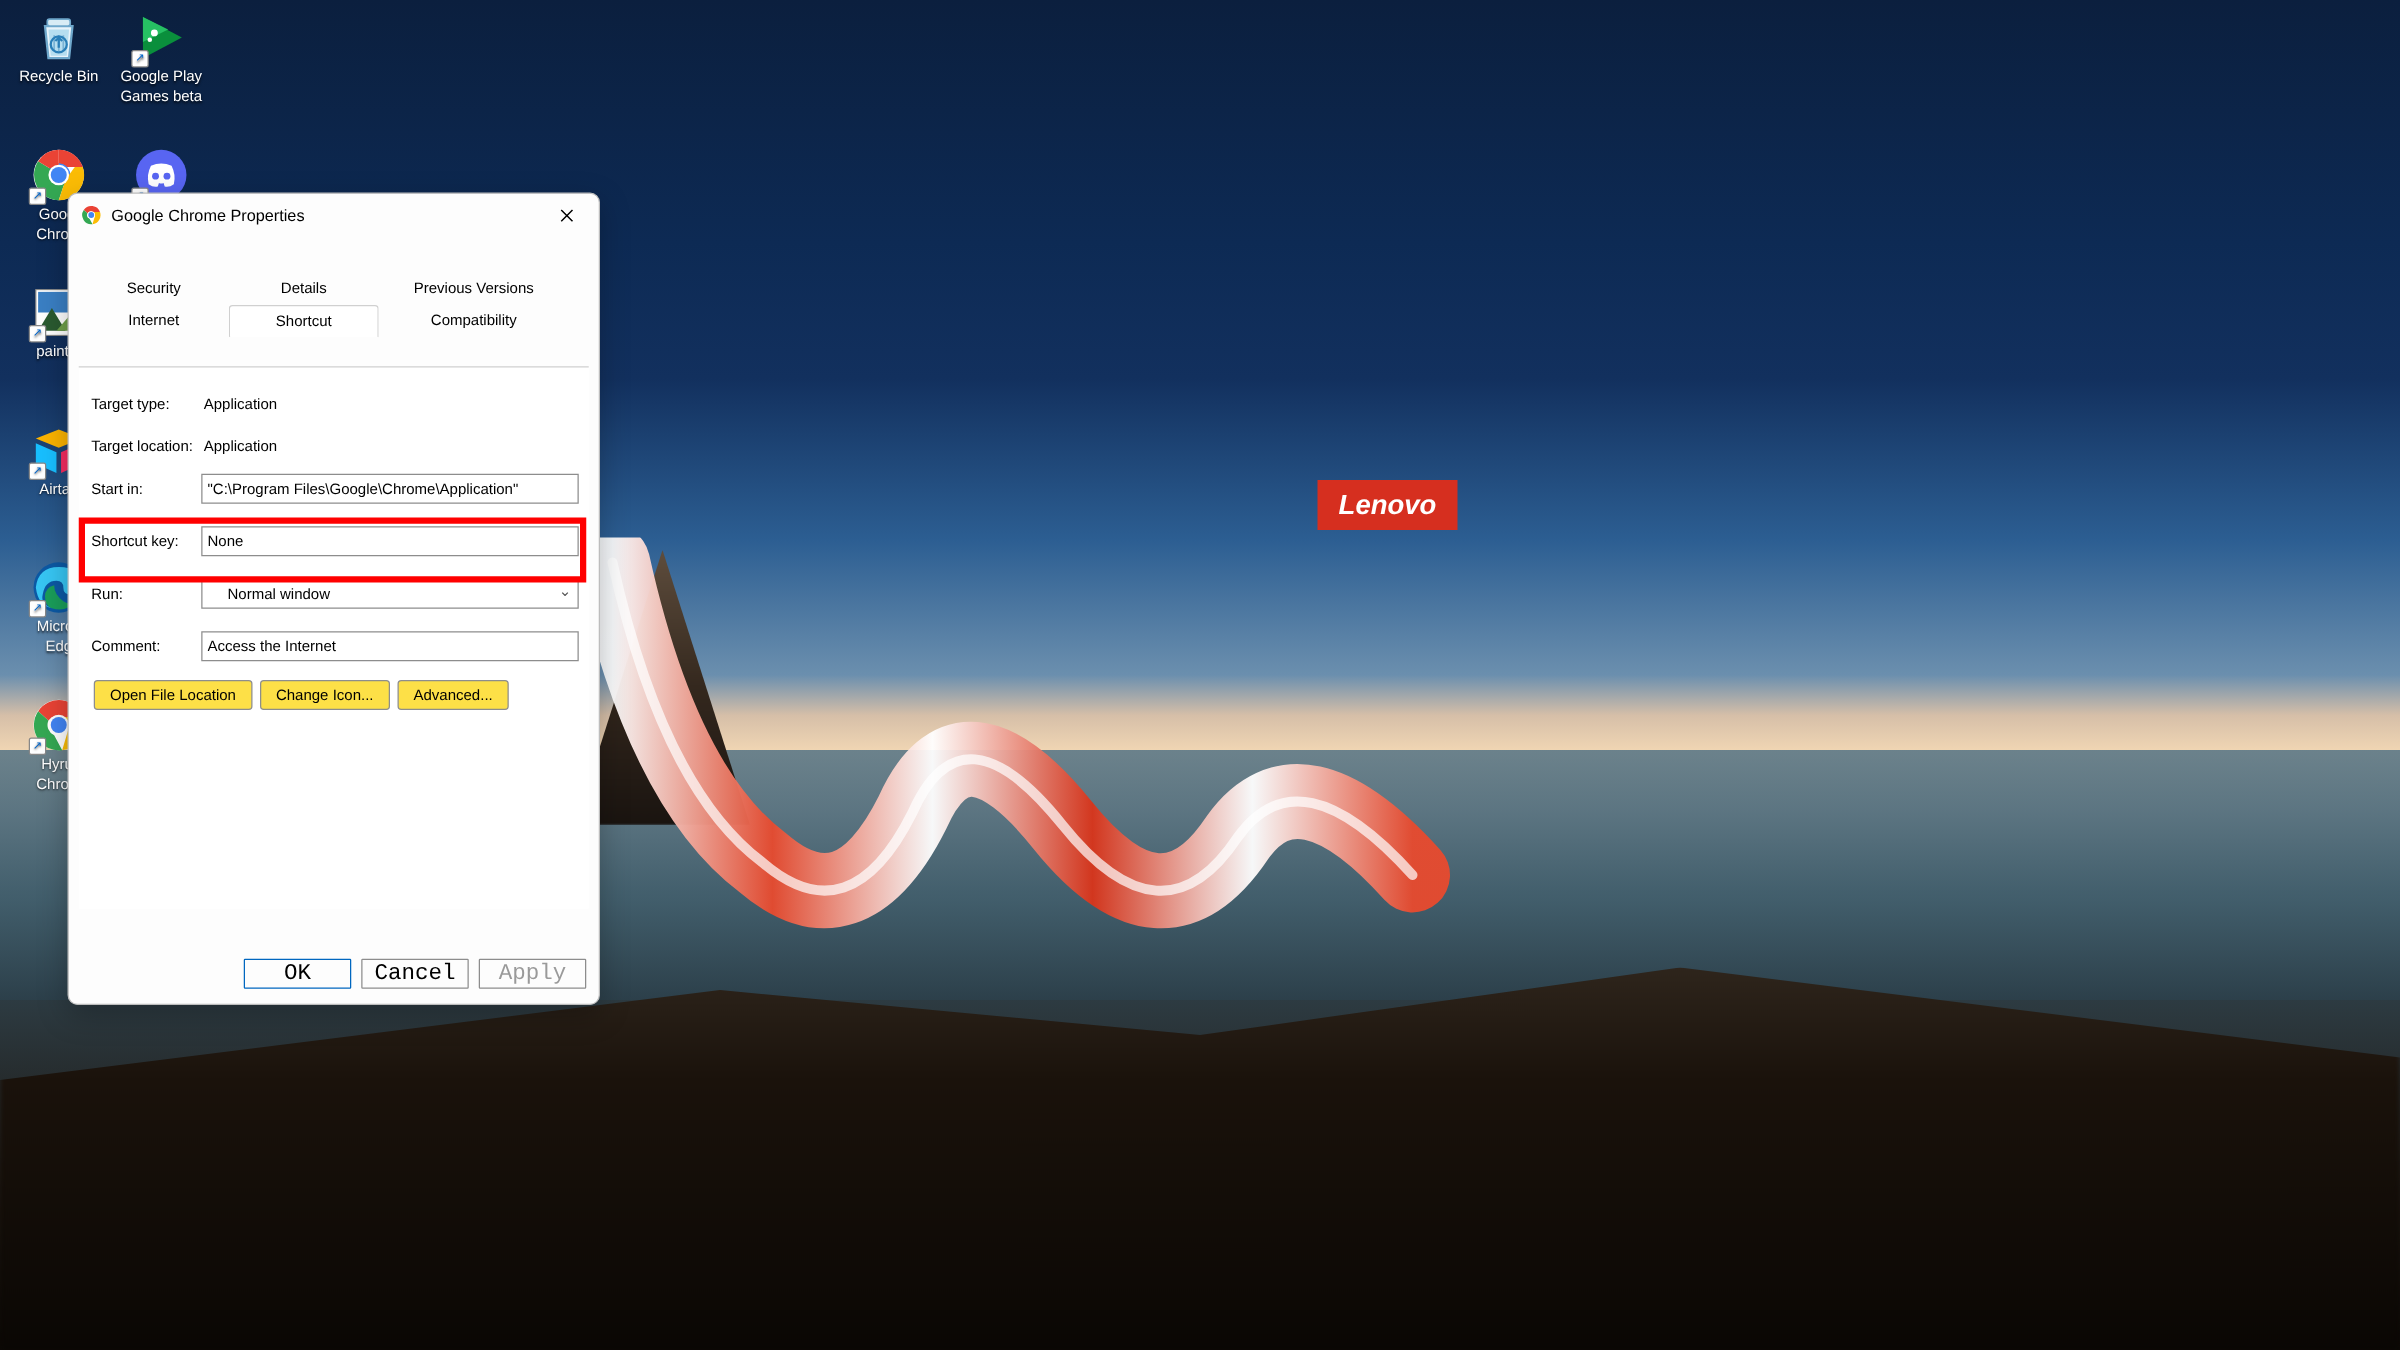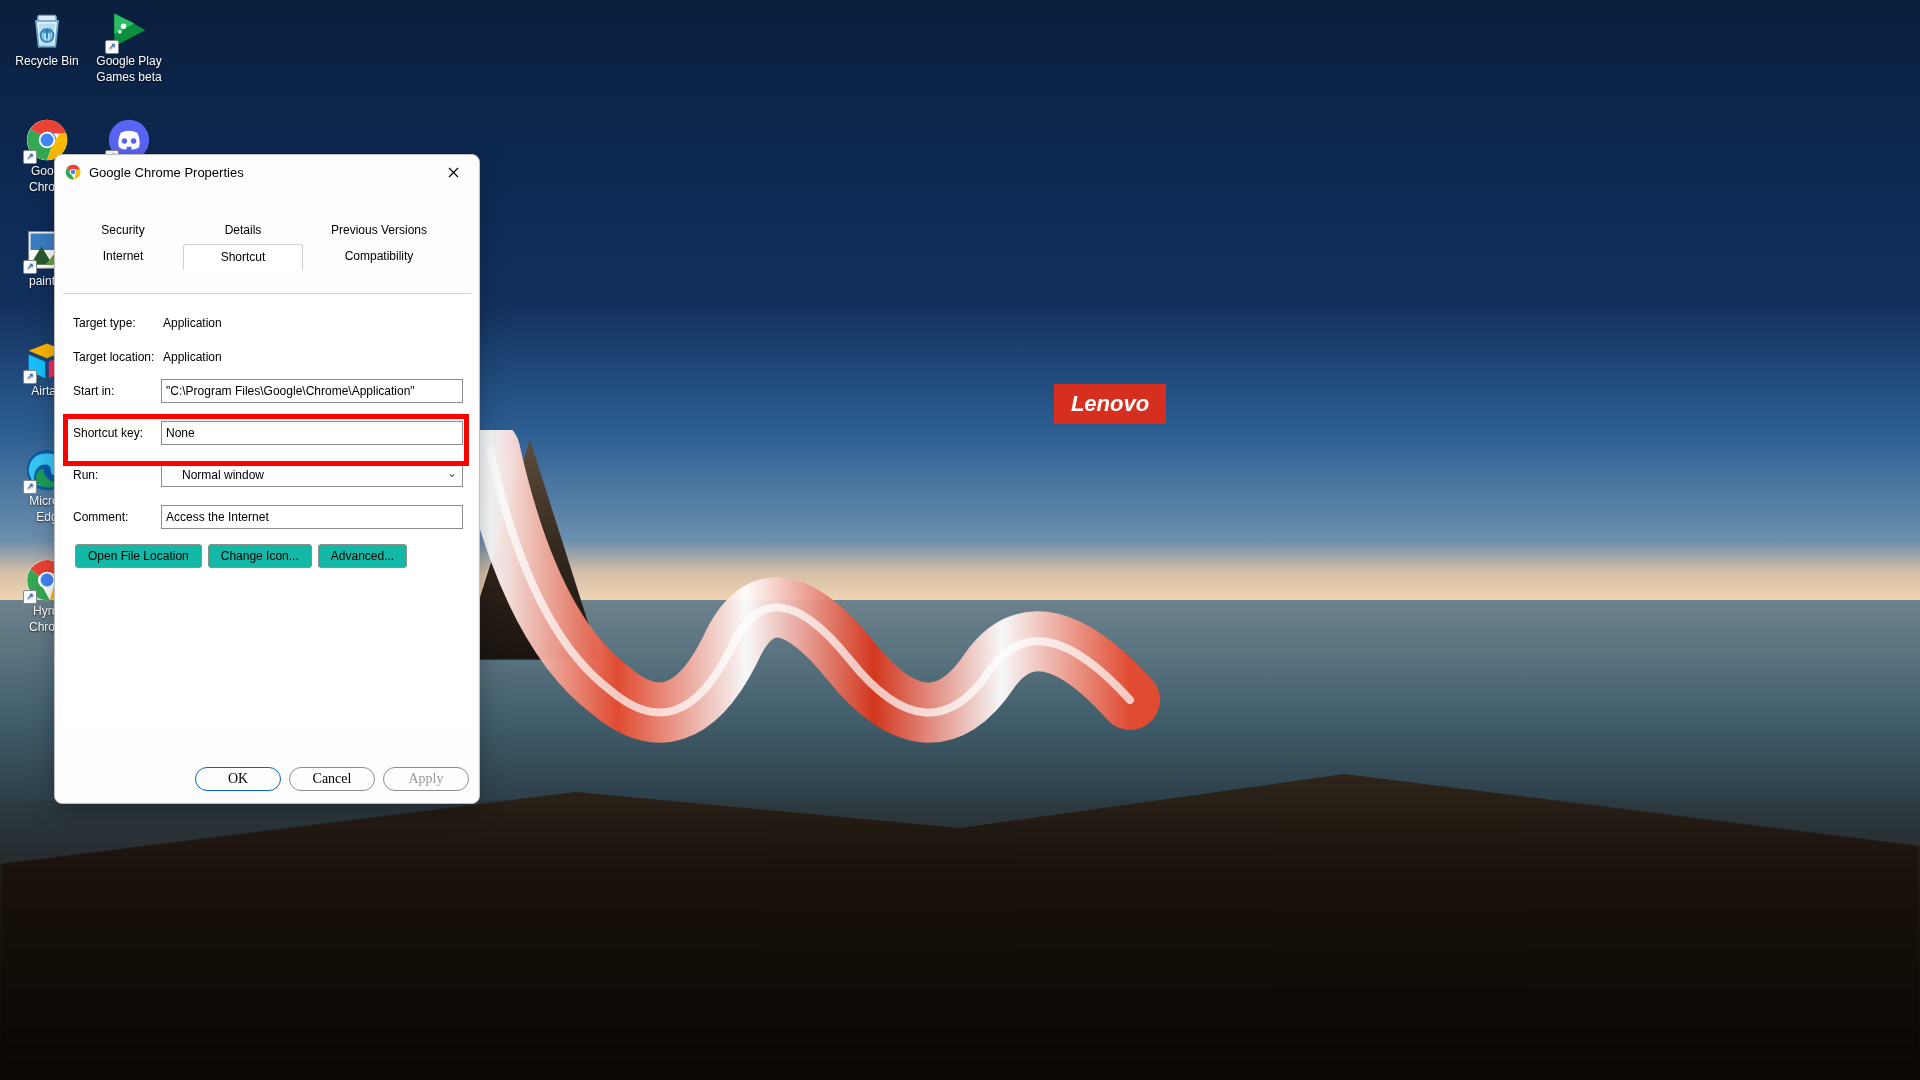--- a/index.html
+++ b/index.html
@@ -79,24 +79,24 @@
   .field-row .value { flex:1; padding-left:2px; }
   .field-row input[type=text] { flex:1; height:24px; border:1px solid #8d8d8d; padding:0 4px; font-family:inherit; font-size:12px; background:#fff; }
   .field-row input.focused { border-bottom:2px solid #0067c0; }
   .field-row select { flex:1; height:24px; border:1px solid #8d8d8d; padding:0 20px; font-family:inherit; font-size:12px; background:#fff; appearance:none; }
   .select-wrap { position:relative; flex:1; display:flex; }
   .select-wrap::after { content:"⌄"; position:absolute; right:6px; top:3px; font-size:12px; color:#555; pointer-events:none; }
   
   .highlight-box { position:absolute; left:0px; top:120px; width:406px; height:52px; border:5px solid #f00; pointer-events:none; }
   
   .action-buttons { display:flex; gap:6px; margin-top:12px; padding-left:4px; }
-  .action-buttons button { height:24px; padding:0 12px; border:1px solid #8d8d8d; background:#14b8a6; font-family:inherit; font-size:12px; border-radius:3px; cursor:default; }
+  .action-buttons button { height:24px; padding:0 12px; border:1px solid #8d8d8d; background:#fde047; font-family:inherit; font-size:12px; border-radius:3px; cursor:default; }
   
   .dialog-footer { display:flex; justify-content:flex-end; gap:8px; padding:8px 10px 12px 0; }
-  .dialog-footer button { width:86px; height:24px; border:1px solid #8d8d8d; background:#fdfdfd; font-family:Liberation Serif, serif; font-size:14px; border-radius:12px; cursor:default; }
+  .dialog-footer button { width:86px; height:24px; border:1px solid #8d8d8d; background:#fdfdfd; font-family:Liberation Mono, monospace; font-size:18px; border-radius:1px; cursor:default; }
   .dialog-footer button.primary { border:1px solid #0067c0; }
   .dialog-footer button.disabled { color:#9a9a9a; }
   
   
   .chrome-svg { width:100%; height:100%; }
 </style>
 </head>
 <body>
 
 <div class="desktop">

